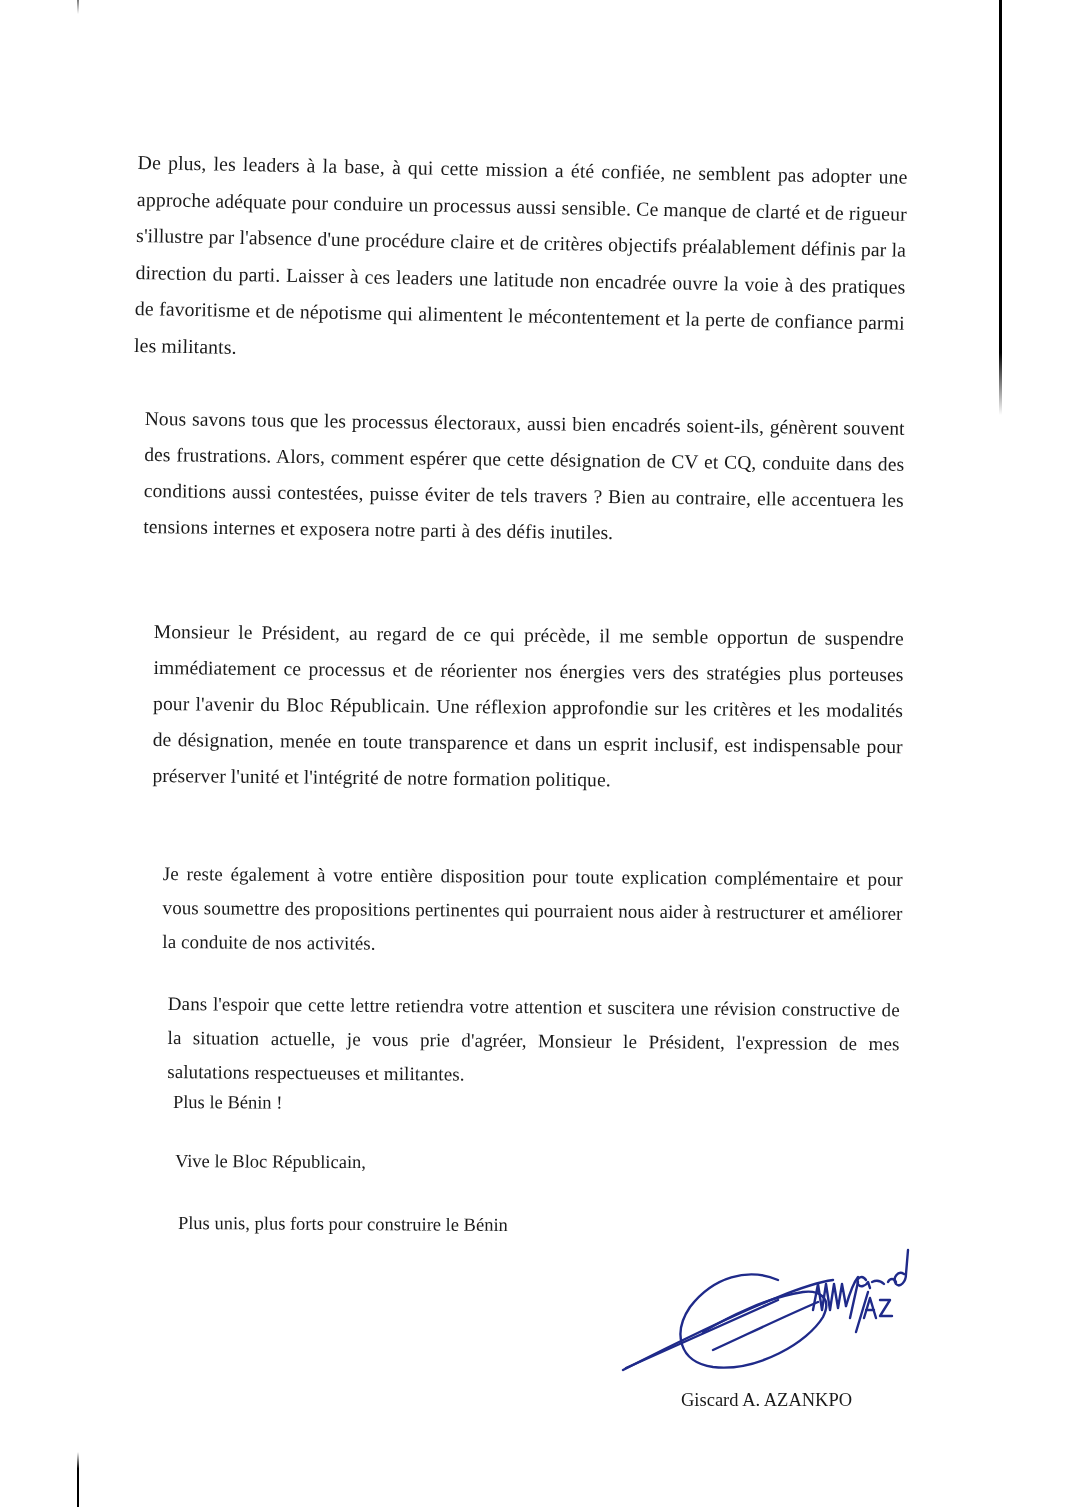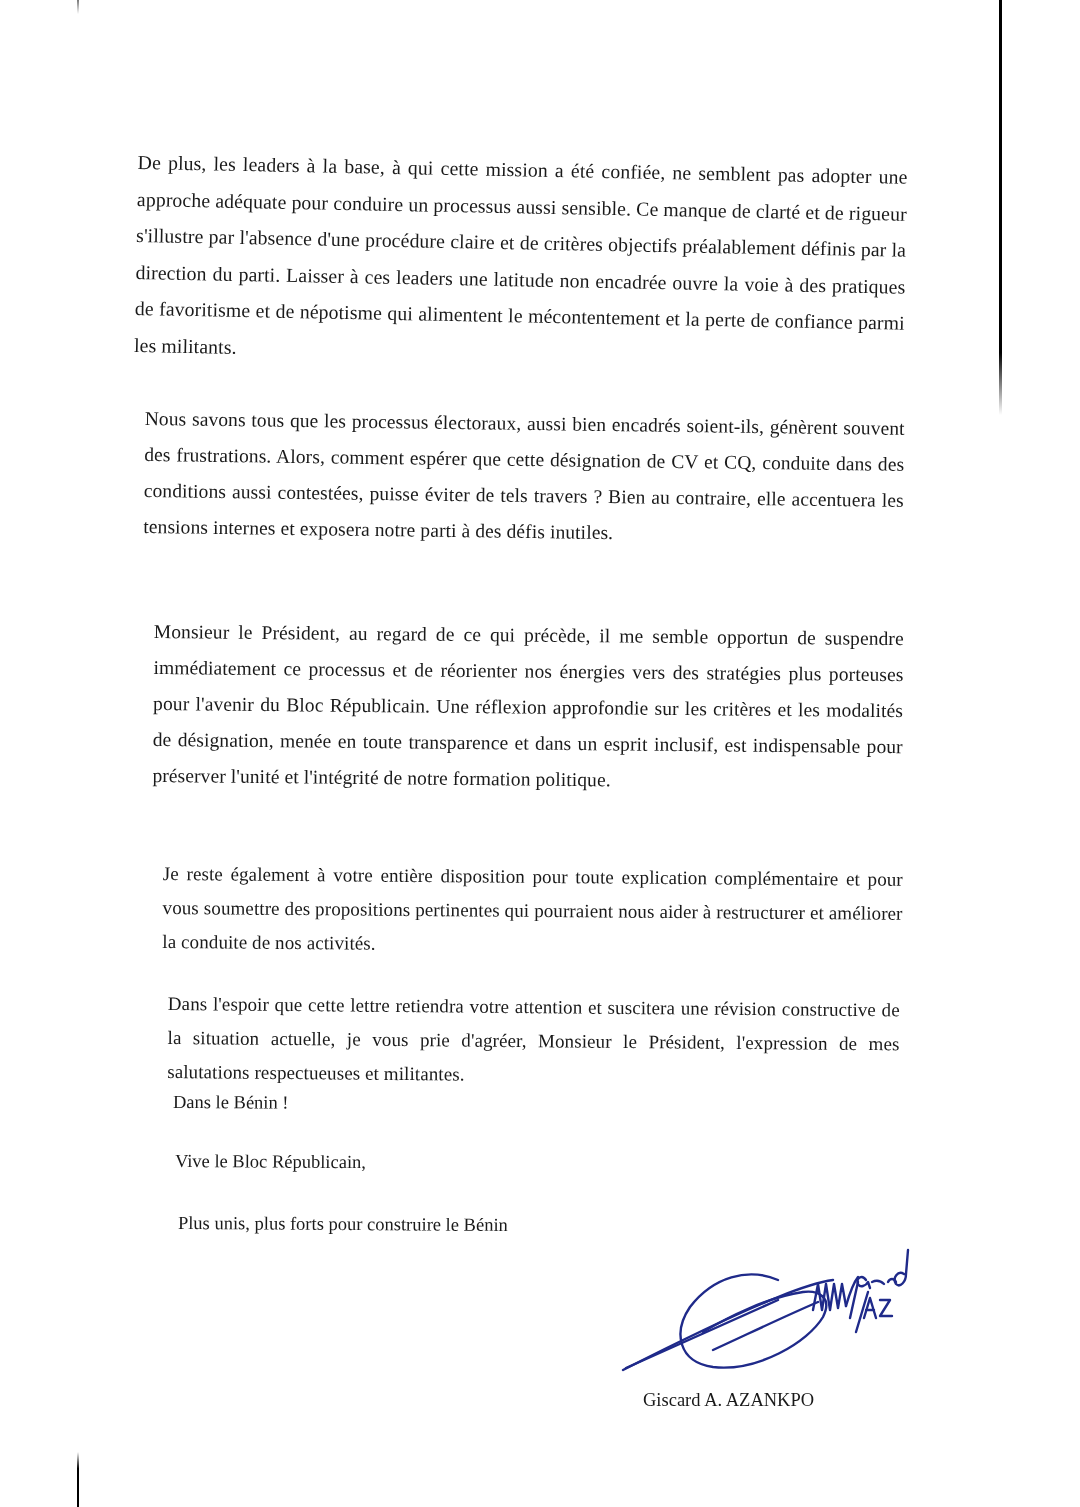--- a/index.html
+++ b/index.html
@@ -69,42 +69,42 @@
     .c3 { left: 178px; top: 1213px; transform: rotate(0.35deg); transform-origin: left top; }
     .signature {
       position: absolute;
       left: 618px;
       top: 1222px;
       width: 300px;
       height: 160px;
     }
     .signer-name {
       position: absolute;
-      left: 643px;
+      left: 681px;
       top: 1390px;
       font-size: 18.5px;
       white-space: nowrap;
     }
   </style>
 </head>
 <body>
 
 <div class="page">
 
   <div class="edge-line-right"></div>
   <div class="edge-mark-top-left"></div>
   <div class="edge-mark-bottom-left"></div>
 
   <p class="para p1">De plus, les leaders à la base, à qui cette mission a été confiée, ne semblent pas adopter une approche adéquate pour conduire un processus aussi sensible. Ce manque de clarté et de rigueur s'illustre par l'absence d'une procédure claire et de critères objectifs préalablement définis par la direction du parti. Laisser à ces leaders une latitude non encadrée ouvre la voie à des pratiques de favoritisme et de népotisme qui alimentent le mécontentement et la perte de confiance parmi les militants.</p>
   <p class="para p2">Nous savons tous que les processus électoraux, aussi bien encadrés soient-ils, génèrent souvent des frustrations. Alors, comment espérer que cette désignation de CV et CQ, conduite dans des conditions aussi contestées, puisse éviter de tels travers ? Bien au contraire, elle accentuera les tensions internes et exposera notre parti à des défis inutiles.</p>
   <p class="para p3">Monsieur le Président, au regard de ce qui précède, il me semble opportun de suspendre immédiatement ce processus et de réorienter nos énergies vers des stratégies plus porteuses pour l'avenir du Bloc Républicain. Une réflexion approfondie sur les critères et les modalités de désignation, menée en toute transparence et dans un esprit inclusif, est indispensable pour préserver l'unité et l'intégrité de notre formation politique.</p>
   <p class="para p4">Je reste également à votre entière disposition pour toute explication complémentaire et pour vous soumettre des propositions pertinentes qui pourraient nous aider à restructurer et améliorer la conduite de nos activités.</p>
   <p class="para p5">Dans l'espoir que cette lettre retiendra votre attention et suscitera une révision constructive de la situation actuelle, je vous prie d'agréer, Monsieur le Président, l'expression de mes salutations respectueuses et militantes.</p>
 
-  <div class="closing c1">Dans le Bénin !</div>
+  <div class="closing c1">Plus le Bénin !</div>
   <div class="closing c2">Vive le Bloc Républicain,</div>
   <div class="closing c3">Plus unis, plus forts pour construire le Bénin</div>
 
   <svg class="signature" viewBox="0 0 300 160" xmlns="http://www.w3.org/2000/svg">
     <g fill="none" stroke="#1f2a8a" stroke-width="2.4" stroke-linecap="round" stroke-linejoin="round">
 
       <path d="M5 148 C 60 120, 110 95, 160 75 C 185 65, 200 60, 215 58"></path>
       <path d="M8 146 L 160 78"></path>
 
       <path d="M160 58 C 130 45, 95 55, 72 85 C 55 110, 60 140, 95 145 C 140 150, 190 120, 205 95 C 215 75, 200 68, 185 70 C 150 75, 110 95, 85 110"></path>

